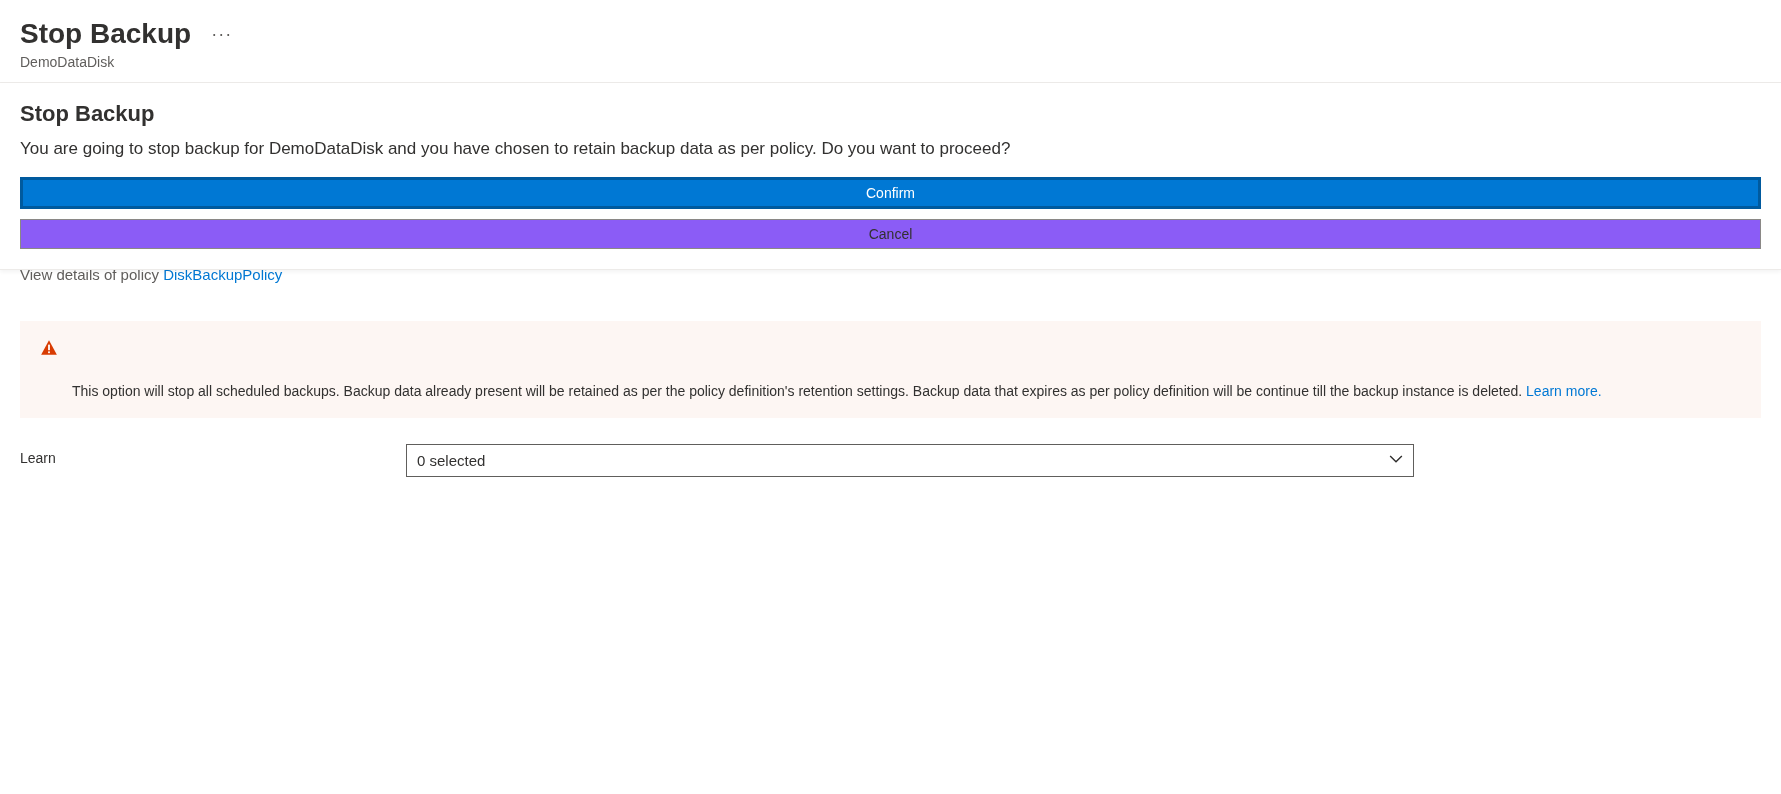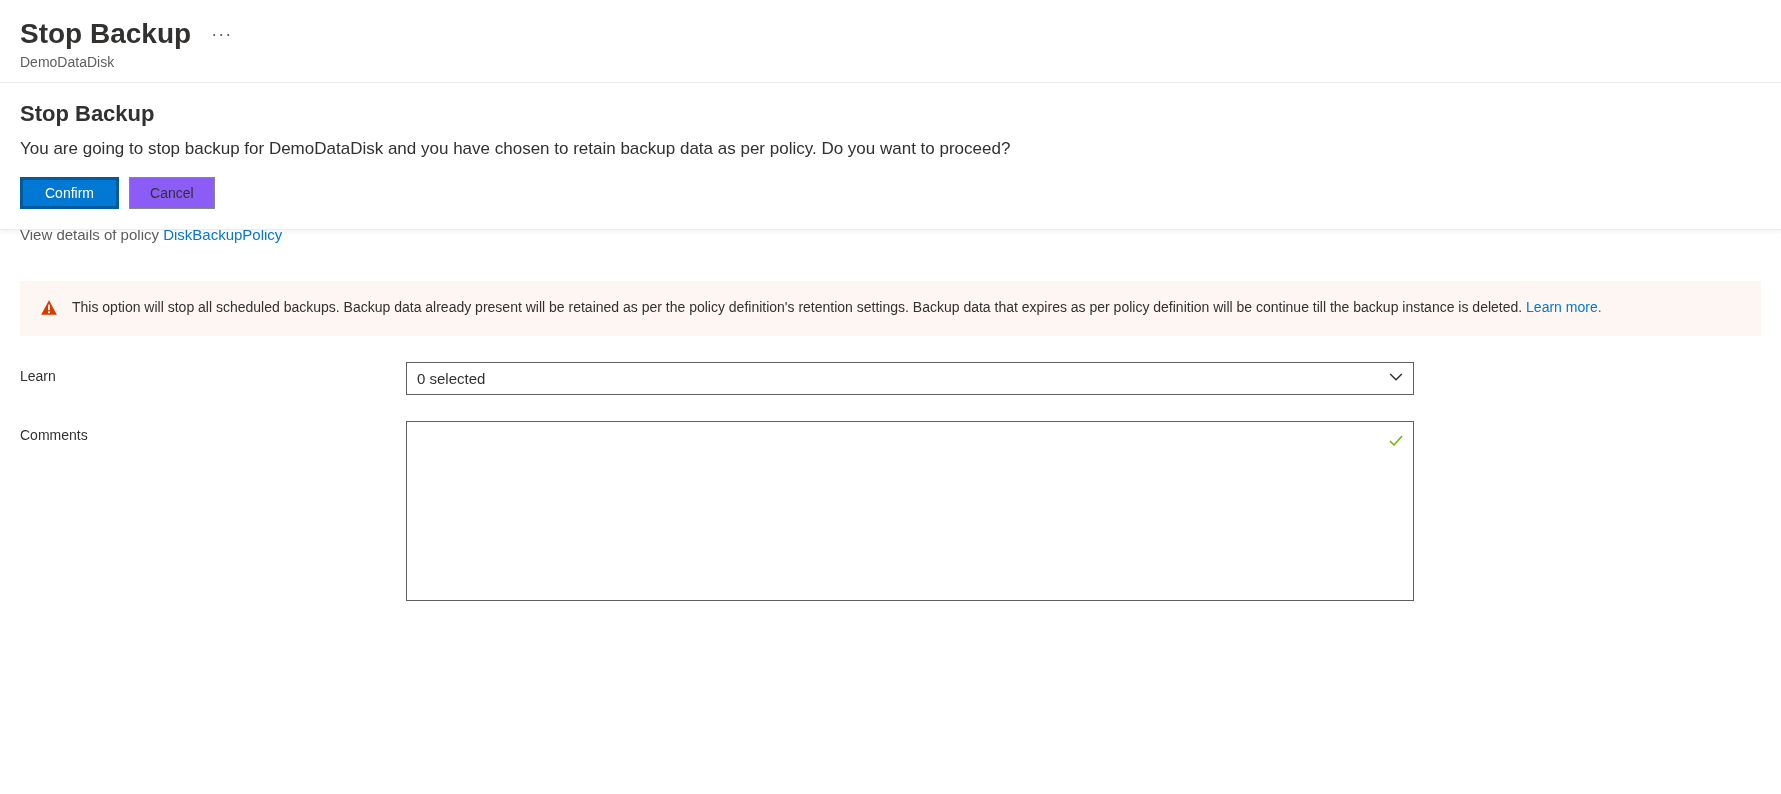--- a/index.html
+++ b/index.html
@@ -52,20 +52,21 @@
       margin-bottom: 12px;
     }
     .confirm-text {
       font-size: 17px;
       color: #323130;
       margin-bottom: 18px;
     }
     .button-row {
       display: flex;
       gap: 10px;
+      flex-direction: column;
     }
     .btn {
       padding: 6px 20px;
       font-size: 14px;
       border: 1px solid #8a8886;
       background: #ffffff;
       cursor: pointer;
       font-family: inherit;
       min-width: 80px;
     }
@@ -105,20 +106,21 @@
       align-items: flex-start;
     }
     .warning-icon {
       flex-shrink: 0;
       margin-top: 2px;
     }
     .warning-text {
       font-size: 14px;
       color: #323130;
       line-height: 1.5;
+      margin-top: 44px;
     }
     .learn-more-link {
       color: #0078d4;
       text-decoration: none;
       cursor: pointer;
     }
     .form-row {
       display: flex;
       align-items: flex-start;
       margin-bottom: 26px;
@@ -214,24 +216,13 @@
         <span>0 selected</span>
         <span class="dropdown-chevron">
           <svg width="14" height="14" viewBox="0 0 12 12">
             <path d="M1 3 L6 8 L11 3" stroke="#323130" stroke-width="1.2" fill="none"></path>
           </svg>
         </span>
       </div>
     </div>
   </div>
 
-  <div class="form-row">
-    <div class="form-label">Comments</div>
-    <div class="form-control-wrap">
-      <textarea class="textarea" value="" style=""></textarea>
-      <span class="checkmark-icon">
-        <svg width="16" height="16" viewBox="0 0 16 16">
-          <path d="M2 8 L6 12 L14 3" stroke="#6bb700" stroke-width="1.5" fill="none"></path>
-        </svg>
-      </span>
-    </div>
-  </div>
 </div>
 
 </body></html>

